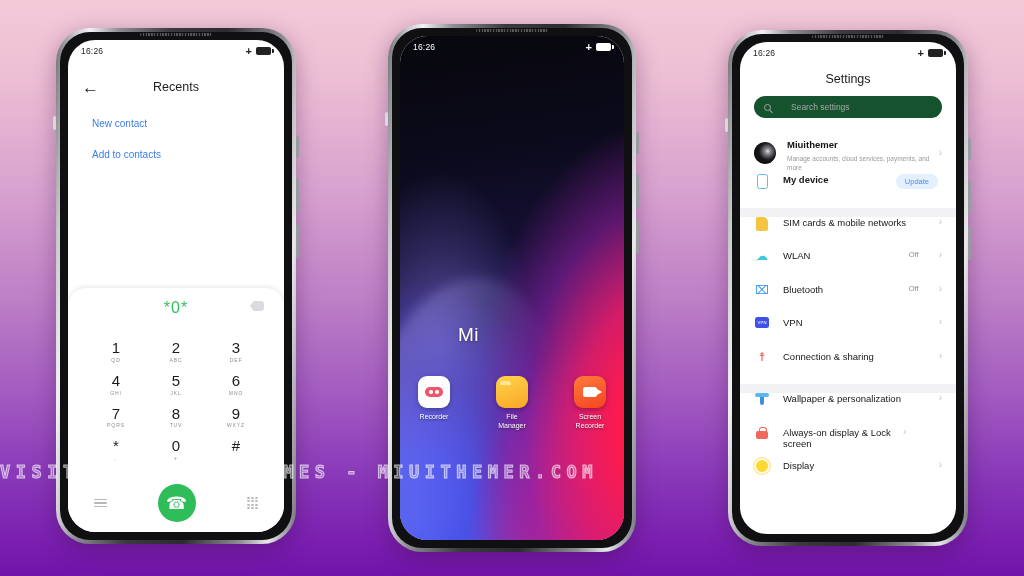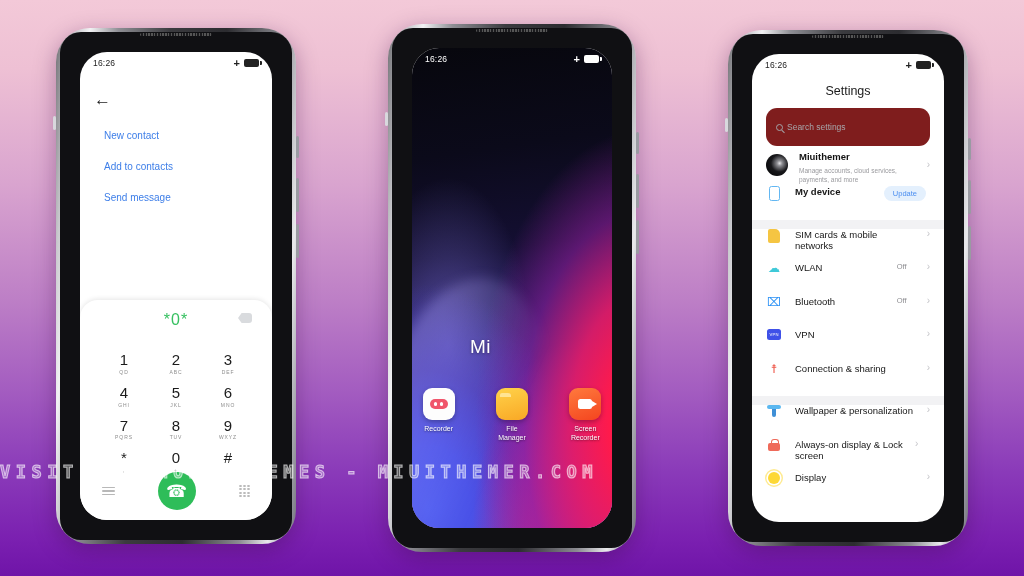--- a/index.html
+++ b/index.html
@@ -8,21 +8,21 @@
     font-family:"Liberation Sans", sans-serif;
     background:linear-gradient(180deg,#f3c9d8 0%,#eec0d4 12%,#d9a4cf 32%,#bd7fc6 52%,#a35cc0 68%,#8a3ab9 82%,#7a1fb0 94%,#6f14a8 100%);
     position:relative;
   }
 
   
   .phone { position:absolute; border-radius:34px;
     background:linear-gradient(95deg,#6e6e72 0%,#c9c9ce 7%,#f2f2f4 12%,#8e8e94 22%,#3b3b3f 40%,#2c2c30 60%,#8c8c92 80%,#e9e9ec 90%,#70707a 100%);
     padding:4px; box-shadow:0 6px 22px rgba(60,10,70,.35);
   }
-  .bezel { width:100%; height:100%; border-radius:21px; background:#101013; padding:20px; position:relative; }
+  .bezel { width:100%; height:100%; border-radius:30px; background:#101013; padding:8px; position:relative; }
   .screen { width:100%; height:100%; border-radius:27px; overflow:hidden; position:relative; background:#fff; }
   .grille { position:absolute; top:1px; left:50%; transform:translateX(-50%);
     width:72px; height:3px; border-radius:2px;
     background:repeating-linear-gradient(90deg,#555 0 1.4px,#1b1b1e 1.4px 2.8px); z-index:6; }
   .btn-side { position:absolute; right:-3px; background:#9a9aa2; border-radius:2px; width:3px; }
   .btn-side.s1 { top:108px; height:22px; }
   .btn-side.s2 { top:150px; height:34px; }
   .btn-side.s3 { top:196px; height:34px; }
   .btn-left { position:absolute; left:-3px; top:88px; width:3px; height:14px; background:#d8d8dd; border-radius:2px; }
 
@@ -96,22 +96,22 @@
   .ico-files { background:linear-gradient(165deg,#ffd24a,#f9a825); border-radius:8px; position:relative; }
   .ico-files:before { content:""; position:absolute; left:4px; top:5px; width:11px; height:4px;
     border-radius:2px 3px 0 0; background:#ffe493; }
   .ico-screen { background:linear-gradient(160deg,#ff7a3d,#f4451f); }
   .cam-body { width:14px; height:10px; border-radius:2.5px; background:#fff; position:relative; }
   .cam-body:after { content:""; position:absolute; right:-5px; top:2px; border-style:solid;
     border-width:3px 0 3px 5px; border-color:transparent transparent transparent #fff; }
 
   
   .set-title { position:absolute; top:30px; left:0; right:0; text-align:center; font-size:12.5px; color:#1b1b1b; }
-  .searchbar { position:absolute; top:54px; left:14px; right:14px; height:38px; border-radius:11px;
-    background:#7f1d1d; display:flex; align-items:center; gap:4px; padding:0 10px; }
+  .searchbar { position:absolute; top:54px; left:14px; right:14px; height:22px; border-radius:11px;
+    background:#14532d; display:flex; align-items:center; gap:20px; padding:0 10px; }
   .mag { width:7px; height:7px; border:1.2px solid #a4a4a8; border-radius:50%; position:relative; flex:none; }
   .mag:after { content:""; position:absolute; right:-3px; bottom:-2.2px; width:4px; height:1.2px;
     background:#a4a4a8; transform:rotate(45deg); }
   .search-ph { font-size:8.5px; color:#a7a7ab; }
   .acct { position:absolute; top:90px; left:0; right:0; display:flex; align-items:center; padding:0 14px; height:42px; }
   .avatar { width:22px; height:22px; border-radius:50%; flex:none;
     background:radial-gradient(circle at 62% 42%, #e4e4e6 0%, #8d8d92 14%, #18181b 46%, #000 100%); }
   .acct-txt { margin-left:11px; flex:1; }
   .acct-name { font-size:9.5px; color:#121212; font-weight:bold; }
   .acct-sub { font-size:6.5px; color:#9a9a9e; line-height:1.45; margin-top:2px; }
@@ -163,26 +163,26 @@
       <div class="statusbar dark">
         <span>16:26</span>
         <span class="sb-right">
           <span class="ic-plus">+</span>
           <span class="ic-batt"></span>
         </span>
       </div>
 
       <div class="recents-head">
         <span class="back-arrow">←</span>
+        <span class="recents-title">Recents</span>
       </div>
 
       <div class="quick-links">
         <div class="qlink">New contact</div>
         <div class="qlink">Add to contacts</div>
-        <div class="qlink">Send message</div>
       </div>
 
       <div class="dial-sheet">
         <div class="dial-display">
           <span class="dial-number">*0*</span>
           <span class="backspace"></span>
         </div>
         <div class="keypad">
           <div class="key">
             <div class="d">1</div>

